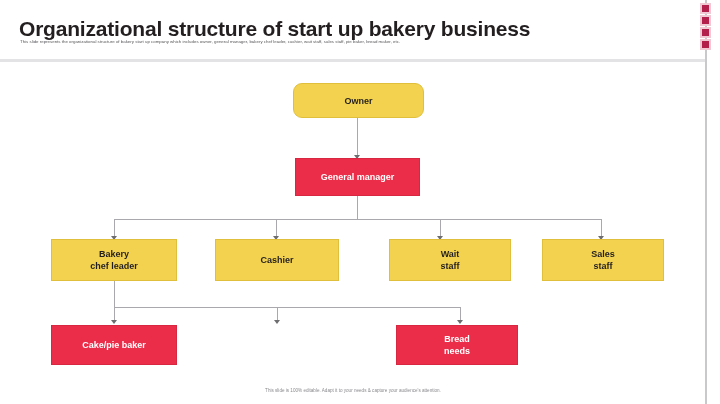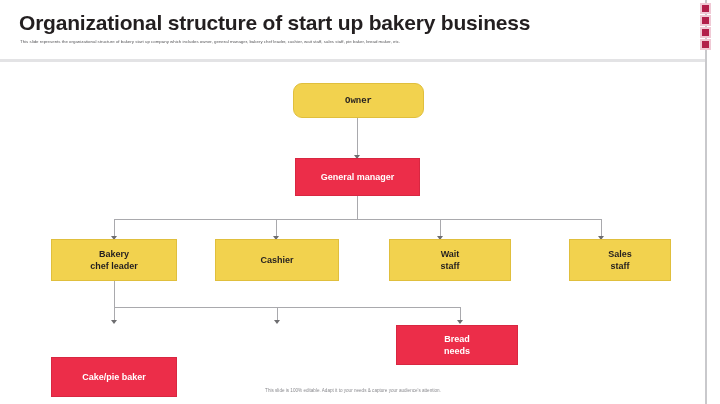--- a/index.html
+++ b/index.html
@@ -31,21 +31,21 @@
     position: absolute;
     left: 0;
     top: 0;
     width: 706px;
     height: 59px;
     background: #ffffff;
   }
   #page-title {
     position: absolute;
     left: 19px;
-    top: 11px;
+    top: 17px;
     font-size: 21px;
     font-weight: bold;
     color: #231f20;
     letter-spacing: -0.2px;
     white-space: nowrap;
   }
   #page-subtitle {
     position: absolute;
     left: 20px;
     top: 39px;
@@ -186,21 +186,21 @@
 
   <div class="conn conn-v" style="left:114px; top:307px; height:15px;"></div>
   <div class="arrow-head" style="left:111px; top:320px;"></div>
 
   <div class="conn conn-v" style="left:277px; top:307px; height:15px;"></div>
   <div class="arrow-head" style="left:274px; top:320px;"></div>
 
   <div class="conn conn-v" style="left:460px; top:307px; height:15px;"></div>
   <div class="arrow-head" style="left:457px; top:320px;"></div>
 
-  <div class="node node-yellow node-rounded" style="left:293px; top:83px; width:131px; height:35px;font-family:Liberation Mono, monospace;">
+  <div class="node node-yellow node-rounded" style="left:293px; top:83px; width:131px; height:35px;">
     <span>Owner</span>
   </div>
 
   <div class="node node-red" style="left:295px; top:158px; width:125px; height:38px;">
     <span>General manager</span>
   </div>
 
   <div class="node node-yellow" style="left:51px; top:239px; width:126px; height:42px;">
     <span>
       <span>Bakery</span><br>
@@ -212,28 +212,28 @@
     <span>Cashier</span>
   </div>
 
   <div class="node node-yellow" style="left:380px; top:239px; width:122px; height:42px;margin-left:9px;">
     <span>
       <span>Wait</span><br>
       <span>staff</span>
     </span>
   </div>
 
-  <div class="node node-yellow" style="left:569px; top:239px; width:102px; height:42px;">
+  <div class="node node-yellow" style="left:542px; top:239px; width:122px; height:42px;">
     <span>
       <span>Sales</span><br>
       <span>staff</span>
     </span>
   </div>
 
-  <div class="node node-red" style="left:51px; top:325px; width:126px; height:40px;margin-top:32px;">
+  <div class="node node-red" style="left:51px; top:325px; width:126px; height:40px;">
     <span>Cake/pie baker</span>
   </div>
 
 
   <div class="node node-red" style="left:396px; top:325px; width:122px; height:40px;">
     <span>
       <span>Bread</span><br>
       <span>needs</span>
     </span>
   </div>

